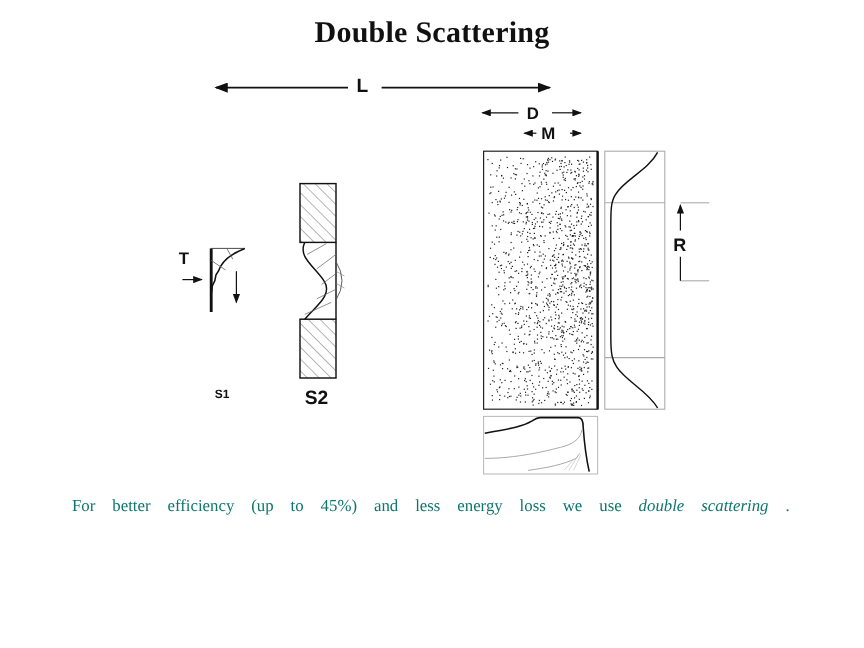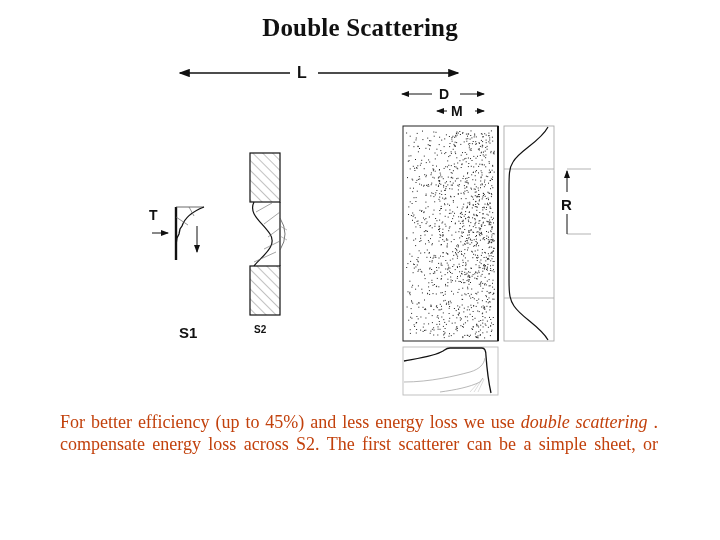--- a/index.html
+++ b/index.html
@@ -1,20 +1,20 @@
 <!DOCTYPE html>
 <html><head>
 <meta charset="utf-8">
 <style>
   html, body { margin:0; padding:0; background:#ffffff; }
   body { width:720px; height:540px; position:relative; overflow:hidden; font-family:"Liberation Serif", serif; color:#111; }
   .title { position:absolute; left:0; top:14px; width:720px; text-align:center; font-family:"Liberation Serif", serif; font-weight:bold; font-size:25px; color:#111; letter-spacing:0.2px; }
   .label { position:absolute; font-family:"Liberation Sans", sans-serif; font-weight:bold; color:#111; }
   svg.diagram { position:absolute; left:0; top:0; }
-  .body-text { position:absolute; left:60px; top:412px; width:598px; font-family:"Liberation Serif", serif; font-size:18px; line-height:21.5px; color:#c2410c; text-align:justify; }
+  .body-text { position:absolute; left:60px; top:412px; width:598px; font-family:"Liberation Serif", serif; font-size:14px; line-height:21.5px; color:#0f766e; text-align:justify; }
   .body-text .line { display:block; white-space:nowrap; text-align-last:justify; text-align:justify; }
   .body-text .line.last { text-align-last:left; }
   .body-text em { font-style:italic; }
 </style>
 </head>
 <body>
 
 <div class="title">Double Scattering</div>
 
 <svg class="diagram" width="720" height="410" viewBox="0 0 720 410" xmlns="http://www.w3.org/2000/svg">
@@ -1422,19 +1422,18 @@
     <line x1="474" y1="392" x2="481" y2="381" stroke="#bbb" stroke-width="0.5"></line>
     <line x1="478" y1="392" x2="484" y2="379" stroke="#bbb" stroke-width="0.5"></line>
   </g>
 </svg>
 
 <div class="label" style="left:297px;top:64px;font-size:16px;">L</div>
 <div class="label" style="left:439px;top:86px;font-size:14px;">D</div>
 <div class="label" style="left:451px;top:103px;font-size:14px;">M</div>
 <div class="label" style="left:149px;top:207px;font-size:14px;">T</div>
 <div class="label" style="left:561px;top:196px;font-size:15px;">R</div>
-<div class="label" style="left:179px;top:324px;font-size:15px;">S1</div>
-<div class="label" style="left:254px;top:324px;font-size:10px;">S2</div>
+<div class="label" style="left:179px;top:324px;font-size:10px;">S1</div>
+<div class="label" style="left:254px;top:324px;font-size:16px;">S2</div>
 
 <div class="body-text">
   <span class="line"><span>For better efficiency  (up to 45%) and less energy loss we use </span><em>double   scattering</em><span>   .</span></span>
-  <span class="line">compensate  energy loss across  S2. The first scatterer  can be a simple  sheet,  or</span>
 </div>
 
 </body></html>

